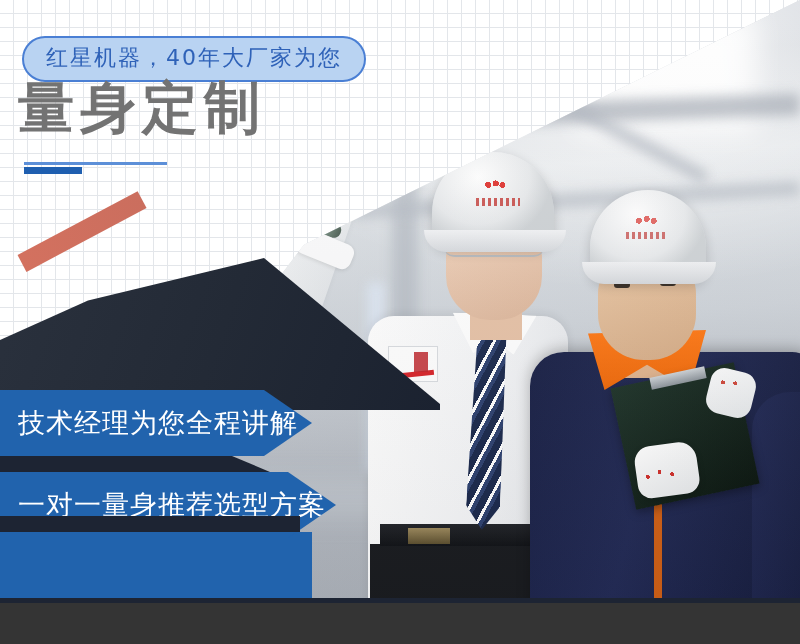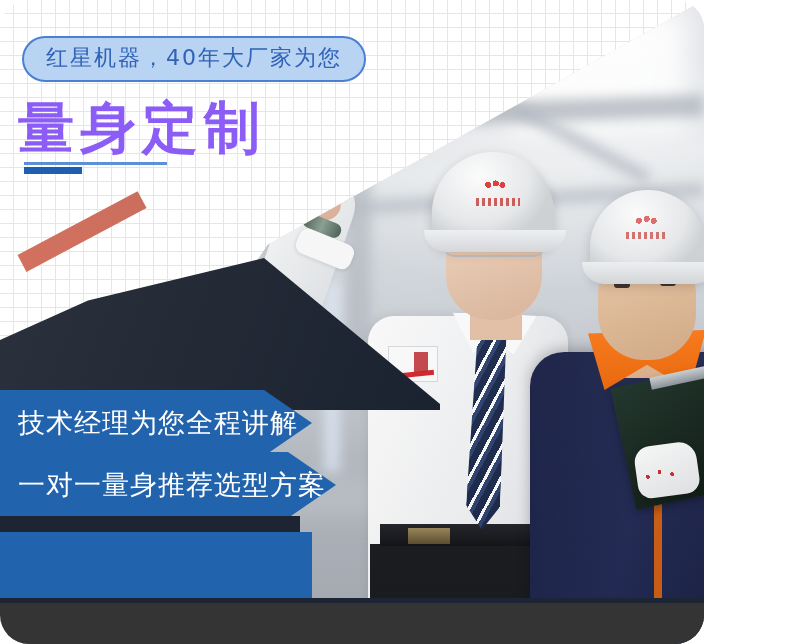--- a/index.html
+++ b/index.html
@@ -1,23 +1,22 @@
 <!DOCTYPE html>
 <html><head>
 <meta charset="utf-8">
 <style>
   html,body{margin:0;padding:0;background:#fff;}
   body{font-family:"DejaVu Sans","Liberation Sans",sans-serif;}
 
   #banner{
     position:relative;
-    width:704px;height:644px;
+    width:800px;height:644px;
     overflow:hidden;
     background:#ffffff;
-    border-radius:29px;
   }
 
   
   #grid-bg{
     position:absolute;inset:0;
     background-color:#ffffff;
     background-image:
       linear-gradient(to right, #e3e6ea 1px, transparent 1px),
       linear-gradient(to bottom, #e3e6ea 1px, transparent 1px);
     background-size:14px 14px;
@@ -247,39 +246,39 @@
     position:absolute;left:22px;top:36px;
     padding:9px 22px 11px 22px;
     border:2px solid #4a7fd4;
     border-radius:24px;
     background:#b9d3f2;
     color:#2f62b8;
     font-size:22px;letter-spacing:2px;line-height:1;
     white-space:nowrap;
   }
   #main-title{
-    position:absolute;left:18px;top:100px;
-    font-size:56px;font-weight:bold;color:#8b5cf6;
+    position:absolute;left:18px;top:80px;
+    font-size:56px;font-weight:bold;color:#737373;
     letter-spacing:6px;line-height:1;white-space:nowrap;text-align:right;
   }
   #rule-thick{position:absolute;left:24px;top:167px;width:58px;height:7px;background:#1f5fb0;}
   #rule-thin{position:absolute;left:24px;top:162px;width:143px;height:3px;background:#5c8fd8;}
 
   
   .bullet-bar{
     position:absolute;left:0;height:66px;
     background:#2163ad;
     display:flex;align-items:center;
   }
   .bullet-bar .bar-label{
     color:#ffffff;font-size:27px;letter-spacing:1px;
     padding-left:18px;white-space:nowrap;
   }
   #bar-0{top:390px;width:312px;clip-path:polygon(0 0,264px 0,312px 50%,264px 100%,0 100%);}
-  #bar-1{top:452px;width:336px;clip-path:polygon(0 0,288px 0,336px 50%,288px 100%,0 100%);}
+  #bar-1{top:472px;width:336px;clip-path:polygon(0 0,288px 0,336px 50%,288px 100%,0 100%);}
   #bar-2{top:532px;width:312px;clip-path:polygon(0 0,312px 0,312px 100%,0 100%);}
 
   #bar-gap-0{position:absolute;left:0;top:456px;width:270px;height:16px;
     background:#1d2433;clip-path:polygon(0 0,232px 0,270px 100%,0 100%);}
   #bar-gap-1{position:absolute;left:0;top:516px;width:300px;height:16px;
     background:#1d2433;clip-path:polygon(0 0,300px 0,300px 100%,0 100%);}
 
   #bottom-band{position:absolute;left:0;top:598px;width:800px;height:46px;background:#343434;}
   #bottom-band-edge{position:absolute;left:0;top:598px;width:800px;height:5px;background:#1d2433;}
   #bar-2-underlay{position:absolute;left:0;top:532px;width:312px;height:66px;background:#2163ad;}

